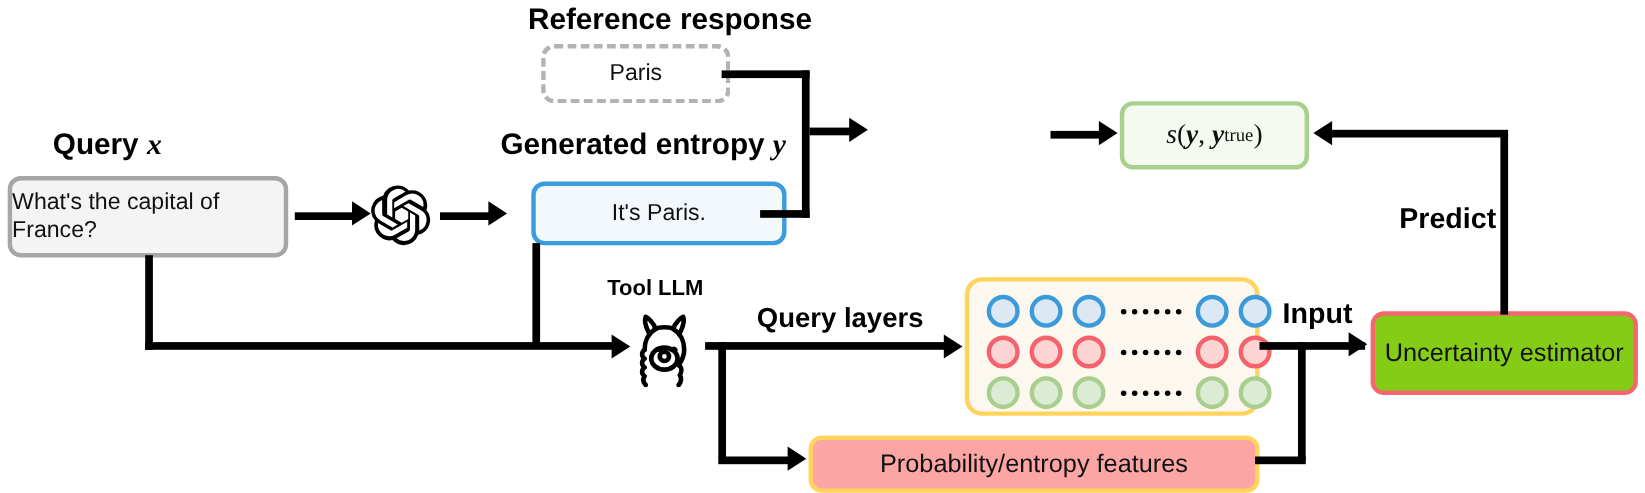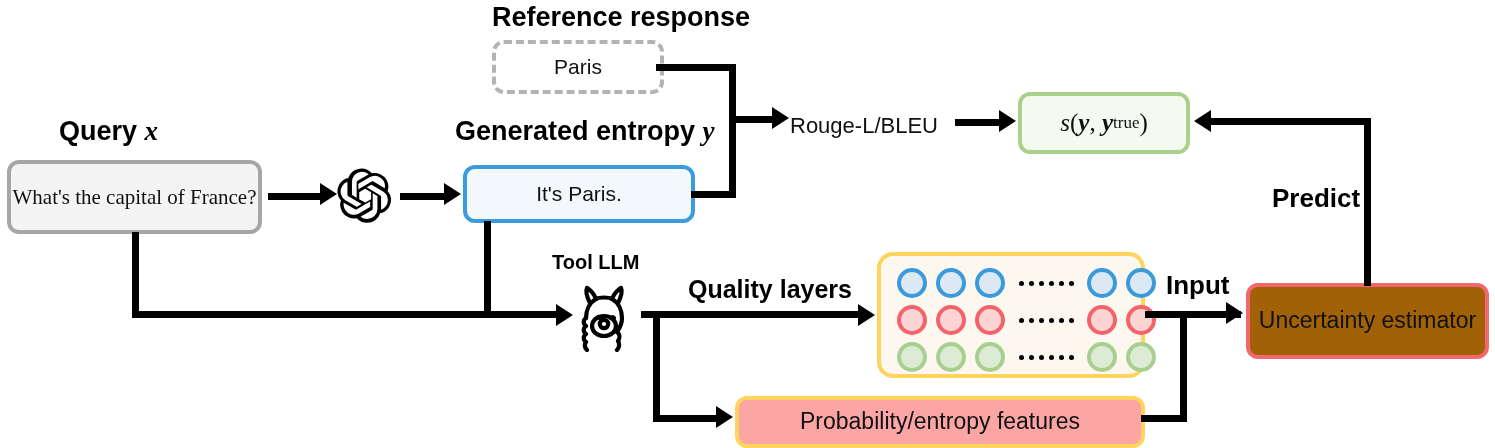--- a/index.html
+++ b/index.html
@@ -5,30 +5,30 @@
   html,body{margin:0;padding:0;background:#ffffff;}
   body{width:1495px;height:448px;overflow:hidden;font-family:"Liberation Sans",sans-serif;}
   #stage{position:relative;width:1495px;height:448px;background:#fff;}
 
   .lbl{position:absolute;font-weight:bold;color:#000;white-space:nowrap;line-height:1;}
   .boxtxt{position:absolute;display:flex;align-items:center;justify-content:center;
           box-sizing:border-box;line-height:1.18;color:#111;}
 
   
   #query-box{left:7px;top:160px;width:255px;height:74px;border:4px solid #a6a6a6;
-             border-radius:12px;background:#f4f4f4;font-size:21px;font-family:Liberation Serif, serif;}
+             border-radius:12px;background:#f4f4f4;font-size:21px;}
   #ref-box{left:492px;top:40px;width:172px;height:54px;border:4px dashed #b3b3b3;
            border-radius:12px;background:#ffffff;font-size:21px;}
-  #gen-box{left:463px;top:165px;width:232px;height:58px;border:4px solid #3a9cdc;
+  #gen-box{left:483px;top:165px;width:232px;height:58px;border:4px solid #3a9cdc;
            border-radius:12px;background:#f3f8fd;font-size:21px;}
   #metric-text{left:790px;top:108px;width:200px;height:36px;font-size:22px;justify-content:flex-start;}
   #score-box{left:1018px;top:92px;width:172px;height:62px;border:4px solid #a9d18e;
              border-radius:12px;background:#f4faf0;font-size:25px;}
   #unc-box{left:1246px;top:283px;width:243px;height:76px;border:4px solid #f4676f;
-           border-radius:12px;background:#a16207;font-size:23px;}
+           border-radius:12px;background:#84cc16;font-size:23px;}
   #prob-box{left:735px;top:396px;width:410px;height:52px;border:4px solid #ffd35c;
             border-radius:12px;background:#fca5a5;font-size:23px;}
   #hidden-box{position:absolute;left:877px;top:252px;width:268px;height:126px;
               border:4px solid #ffd35c;border-radius:16px;background:#fdf8ef;box-sizing:border-box;}
 
   
   .math{font-family:"Liberation Serif",serif;font-style:italic;}
   .sub{font-style:normal;font-weight:normal;font-size:0.68em;vertical-align:-0.25em;
        font-family:"Liberation Serif",serif;}
   .mvar{font-family:"Liberation Serif",serif;font-style:italic;font-weight:bold;}
@@ -50,43 +50,42 @@
   .arw-r{border-top:11px solid transparent;border-bottom:11px solid transparent;border-left:17px solid #000;}
   .arw-l{border-top:11px solid transparent;border-bottom:11px solid transparent;border-right:17px solid #000;}
 
   svg.icon{position:absolute;}
 </style>
 </head>
 <body>
 
 <div id="stage">
 
-  <div class="lbl" style="left:48px;top:118px;font-size:27px;margin-left:11px;"><span>Query</span> <span class="math">x</span></div>
-
-
-  <div class="lbl" style="left:492px;top:4px;font-size:27px;">Reference response</div>
+  <div class="lbl" style="left:48px;top:118px;font-size:27px;"><span>Query</span> <span class="math">x</span></div>
+
+
+  <div class="lbl" style="left:480px;top:4px;font-size:27px;">Reference response</div>
 
   <div class="lbl" style="left:455px;top:118px;font-size:27px;"><span>Generated entropy</span> <span class="math">y</span></div>
 
 
   <div class="lbl" style="left:552px;top:252px;font-size:20px;">Tool LLM</div>
 
-  <div class="lbl" style="left:688px;top:277px;font-size:25px;">Quality layers</div>
+  <div class="lbl" style="left:688px;top:277px;font-size:25px;">Query layers</div>
 
   <div class="lbl" style="left:1166px;top:272px;font-size:26px;">Input</div>
 
   <div class="lbl" style="left:1272px;top:185px;font-size:26px;">Predict</div>
 
   <div class="boxtxt" id="query-box">What's the capital of France?</div>
 
   <div class="boxtxt" id="ref-box">Paris</div>
 
   <div class="boxtxt" id="gen-box">It's Paris.</div>
 
-  <div class="boxtxt" id="metric-text">Rouge-L/BLEU</div>
 
   <div class="boxtxt" id="score-box">
     <span class="math" style="font-weight:normal;">s</span>
       <span class="math" style="font-style:normal;">(</span>
       <span class="mvar">y</span>
       <span style="font-family:'Liberation Serif',serif;">,&nbsp;</span>
       <span class="mvar">y</span>
       <span class="sub">true</span>
       <span class="math" style="font-style:normal;">)</span>
   </div>

